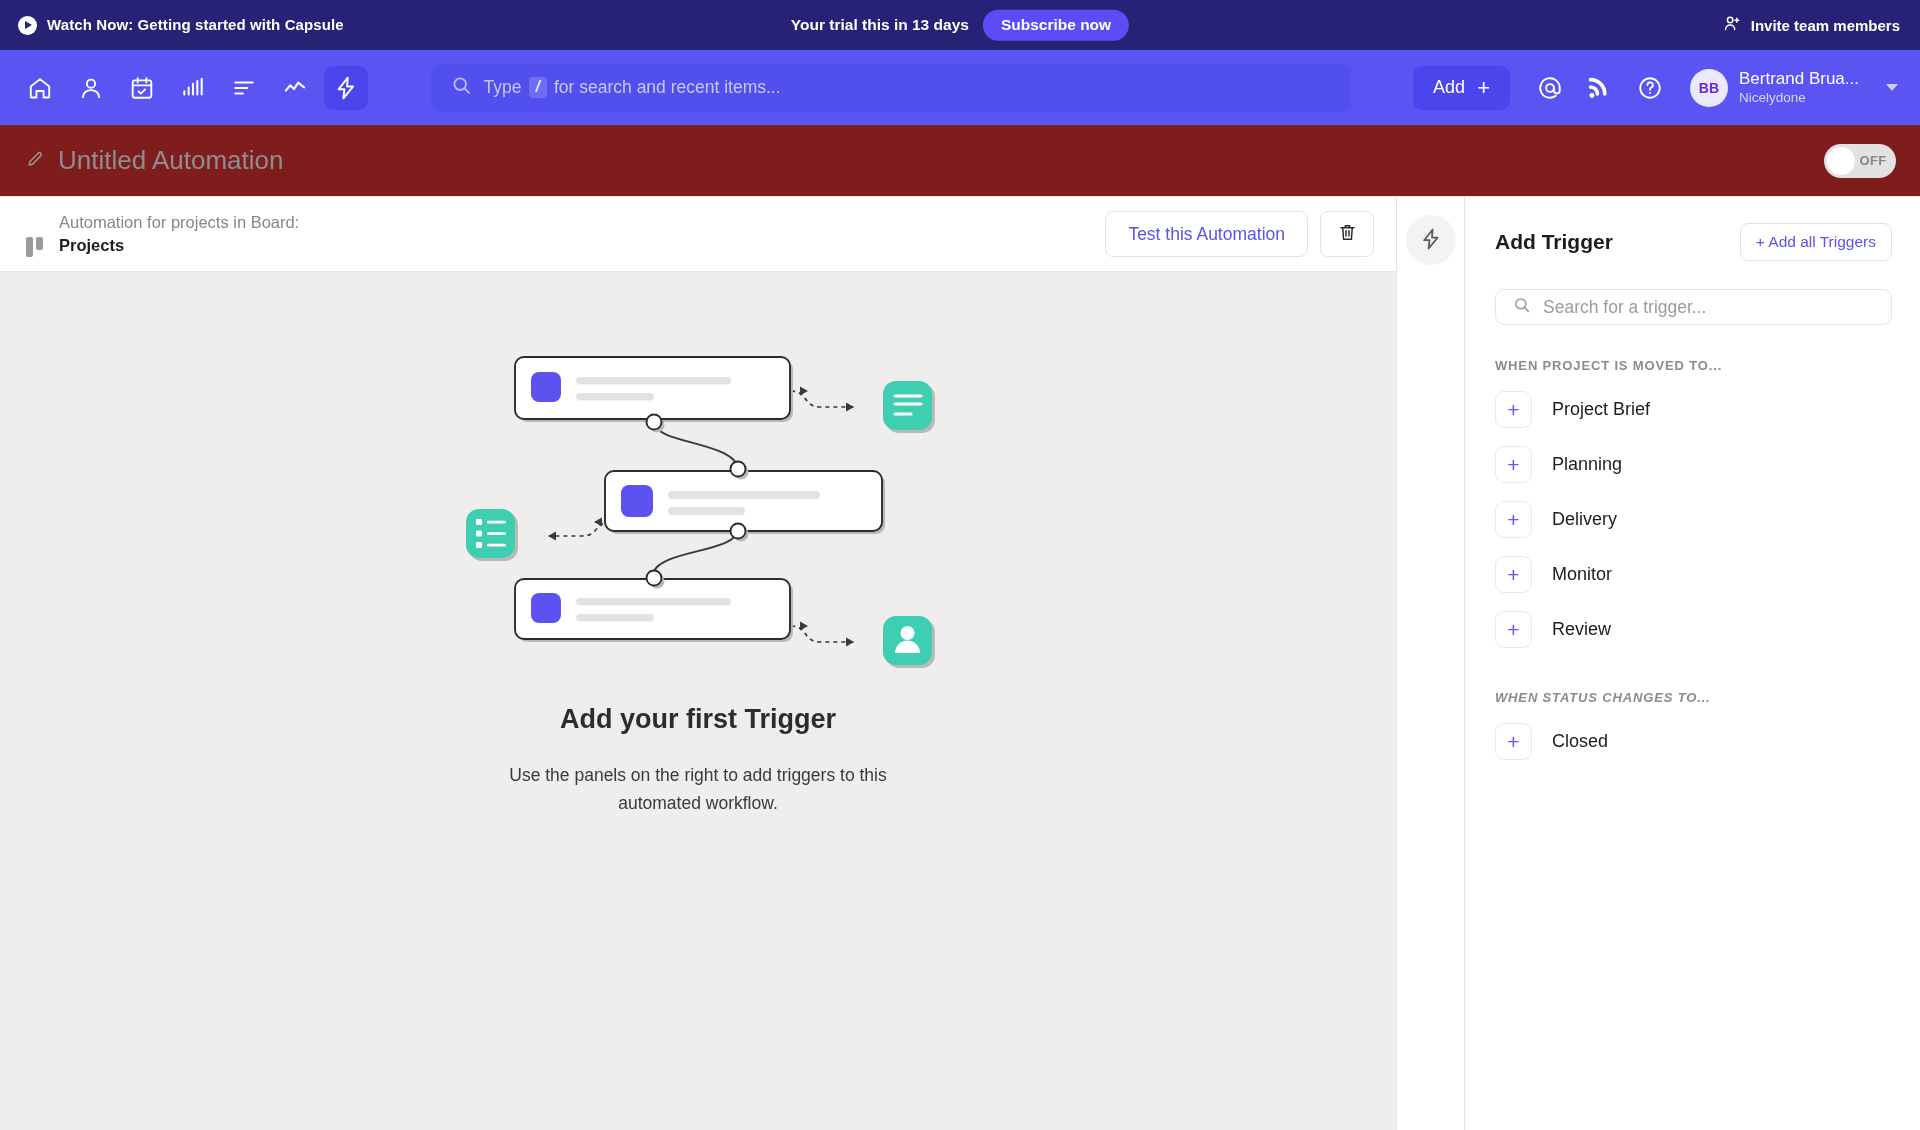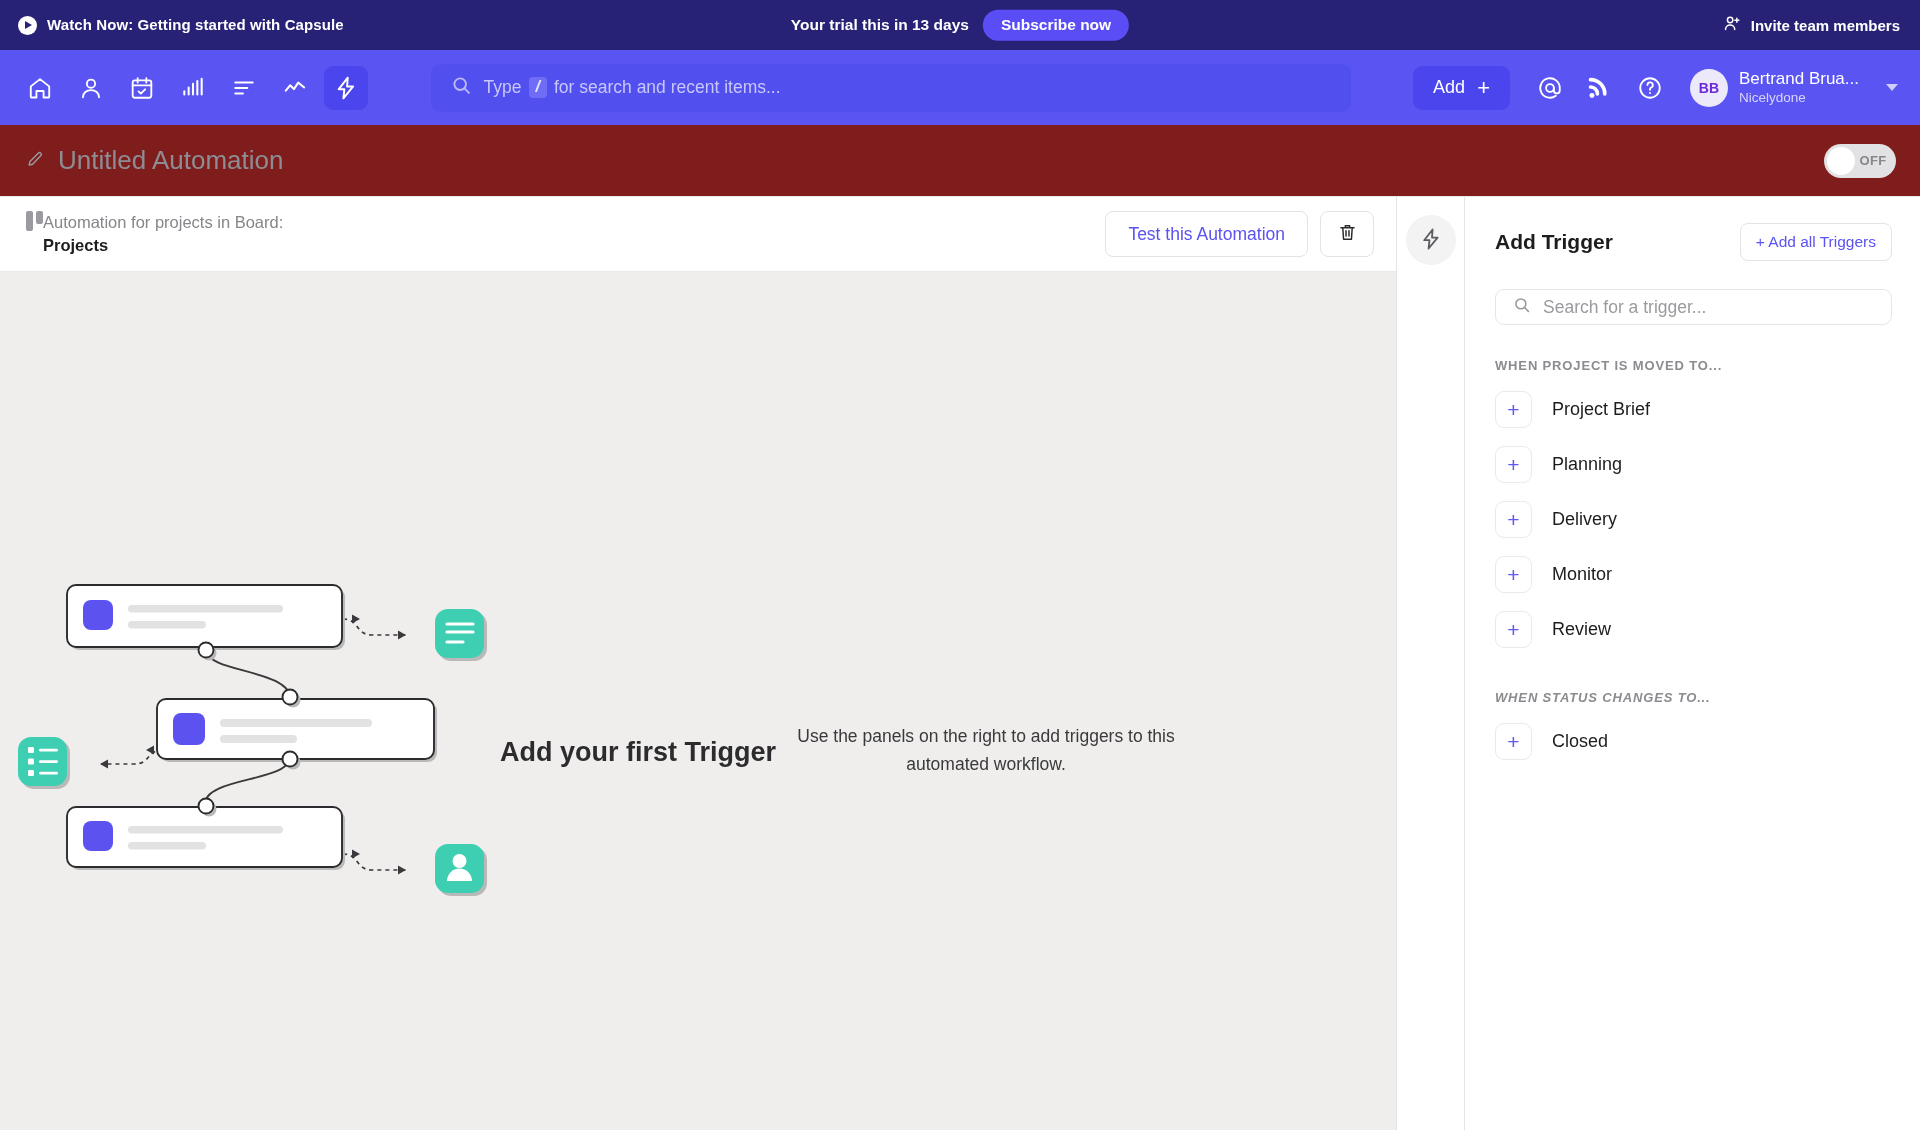--- a/index.html
+++ b/index.html
@@ -163,21 +163,21 @@
     flex: 1 1 auto; display: flex; flex-direction: column;
     min-width: 0; background: #efeeec;
   }
   .board-bar {
     height: 75px; flex: 0 0 75px;
     background: #ffffff;
     border-bottom: 1px solid #e9e9ea;
     display: flex; align-items: center;
     padding: 0 22px 0 26px;
   }
-  .board-info { display: flex; align-items: flex-start; }
+  .board-info { display: flex; align-items: flex-end; gap: 16px; }
   .board-icon { display: flex; gap: 3px; align-items: flex-start; }
   .board-icon i { display: block; background: #9a9aa0; border-radius: 2px; }
   .board-icon i.a { width: 7px; height: 20px; }
   .board-icon i.b { width: 7px; height: 13px; }
   .board-text { line-height: 1.38; }
   .board-sub { font-size: 16.5px; color: #86868b; }
   .board-name { font-size: 16.5px; color: #1d1d1f; font-weight: 700; }
   .board-actions { margin-left: auto; display: flex; align-items: center; gap: 12px; }
   .test-btn {
     background: #fff; border: 1px solid #e3e3e5; border-radius: 8px;
@@ -185,21 +185,21 @@
     height: 46px; padding: 0 22px; cursor: pointer;
   }
   .trash-btn {
     background: #fff; border: 1px solid #e3e3e5; border-radius: 8px;
     width: 54px; height: 46px; cursor: pointer;
     display: flex; align-items: center; justify-content: center;
   }
 
   .canvas {
     flex: 1 1 auto; position: relative;
-    display: flex; flex-direction: row;
+    display: flex; flex-direction: column;
     align-items: center; justify-content: flex-start;
     padding-top: 72px;
   }
   .illustration { width: 500px; height: 330px; }
   .empty-title {
     margin-top: 30px;
     font-size: 27px; font-weight: 700; color: #2c2c2e;
   }
   .empty-sub {
     margin-top: 26px; text-align: center;

